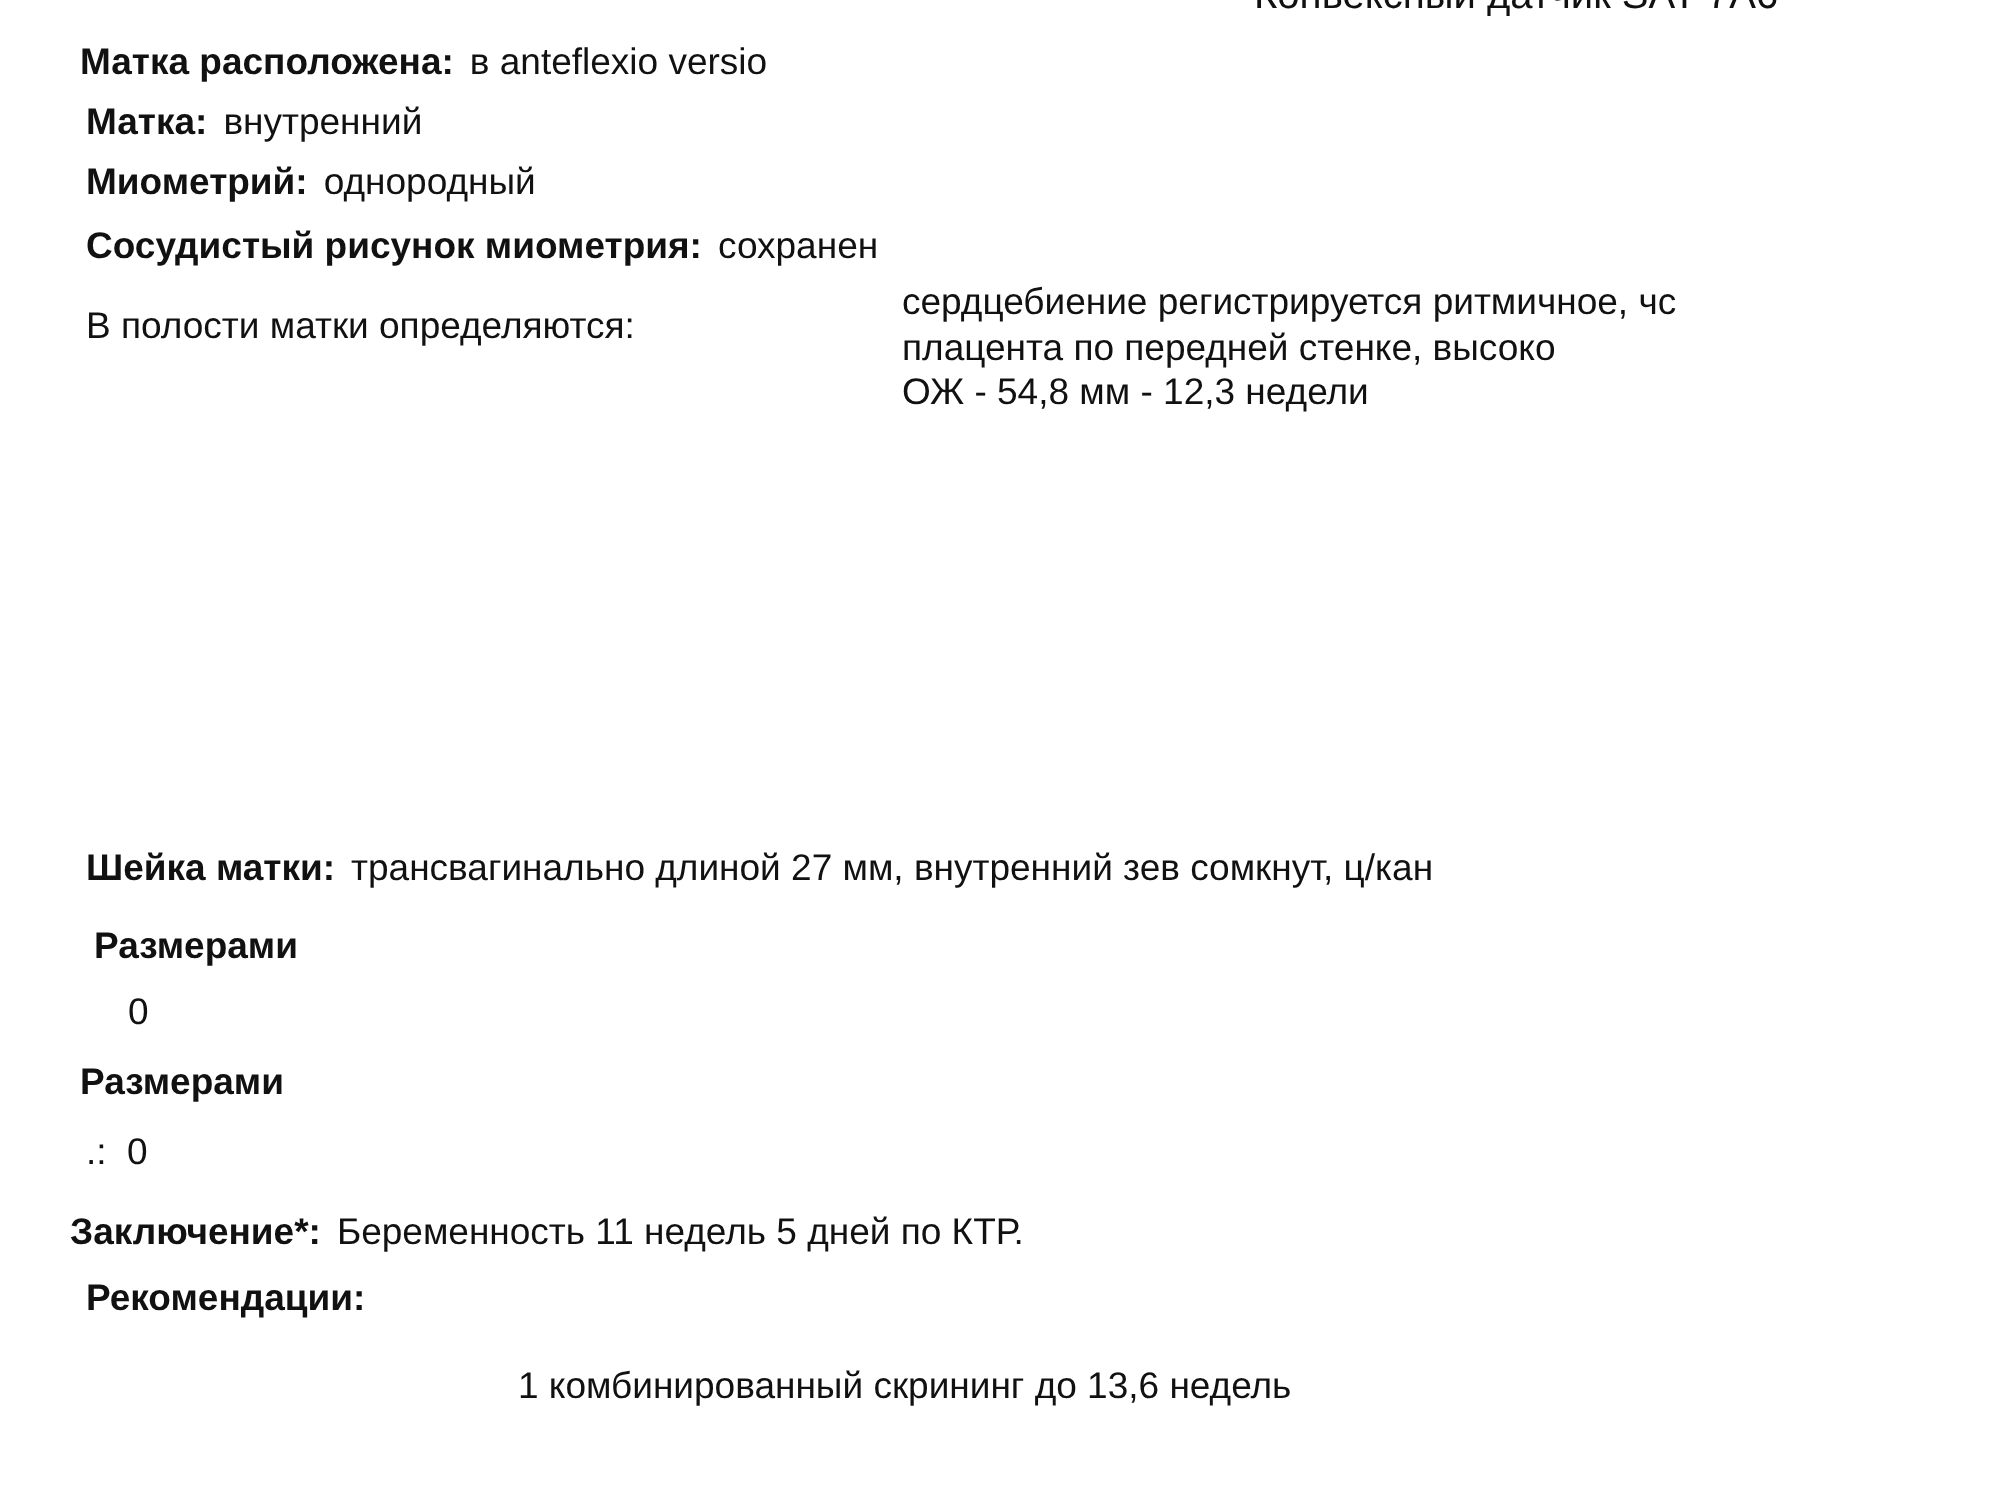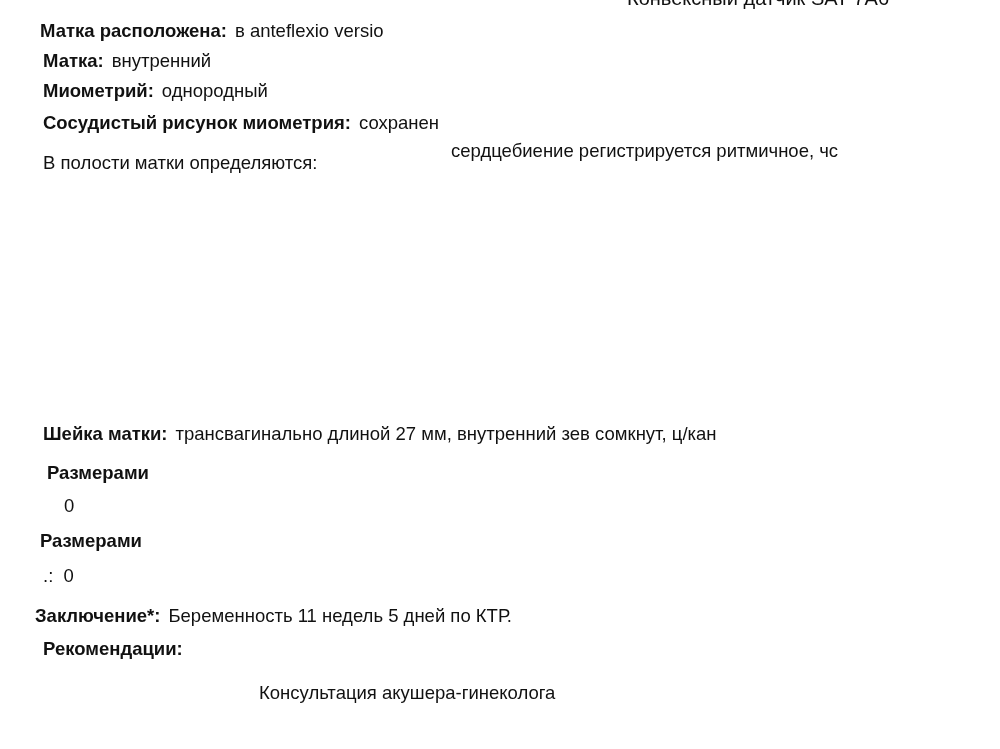--- a/index.html
+++ b/index.html
@@ -28,34 +28,35 @@
   <span class="b">Миометрий:</span><span class="val">однородный</span>
 </div>
 
 <div class="abs" style="left:43px; top:112px;">
   <span class="b">Сосудистый рисунок миометрия:</span><span class="val">сохранен</span>
 </div>
 
 <div class="abs" style="left:43px; top:152px;">В полости матки определяются:</div>
 <div class="abs lines" style="left:451px; top:140px;">
   <div>сердцебиение регистрируется ритмичное, чс</div>
+  <div>плацента по передней стенке, высоко</div>
+  <div>ОЖ - 54,8 мм - 12,3 недели</div>
 </div>
 
 <div class="abs" style="left:43px; top:423px;">
   <span class="b">Шейка матки:</span><span class="val">трансвагинально длиной 27 мм, внутренний зев сомкнут, ц/кан</span>
 </div>
 
 <div class="abs b" style="left:47px; top:462px;">Размерами</div>
 <div class="abs" style="left:64px; top:495px;">0</div>
 
 <div class="abs b" style="left:40px; top:530px;">Размерами</div>
 <div class="abs" style="left:43px; top:565px; white-space:pre;">.:  0</div>
 
 <div class="abs" style="left:35px; top:605px;">
   <span class="b">Заключение*:</span><span class="val">Беременность 11 недель 5 дней по КТР.</span>
 </div>
 
 <div class="abs b" style="left:43px; top:638px;">Рекомендации:</div>
 <div class="abs lines" style="left:259px; top:638px; white-space:pre;">
-  <div>Консультация акушера-гинеколога</div>
   <div>1 комбинированный скрининг до 13,6 недель</div>
   
 </div>
 
 </body></html>

